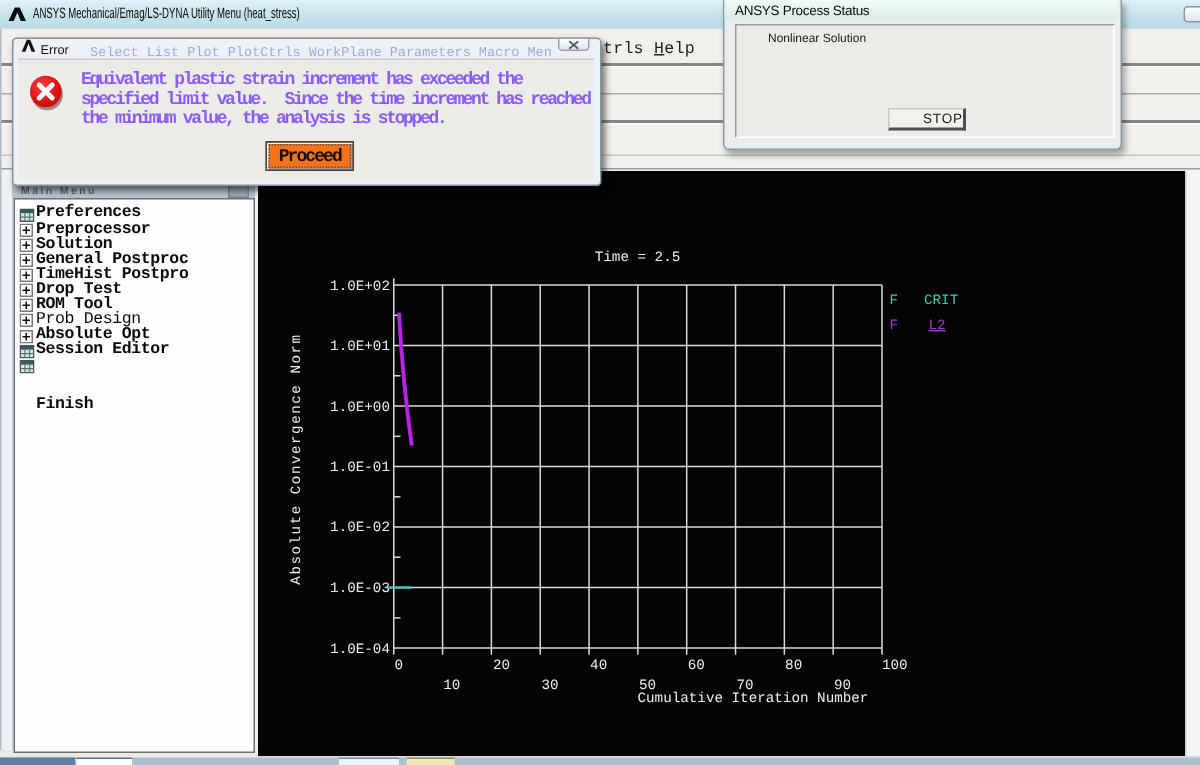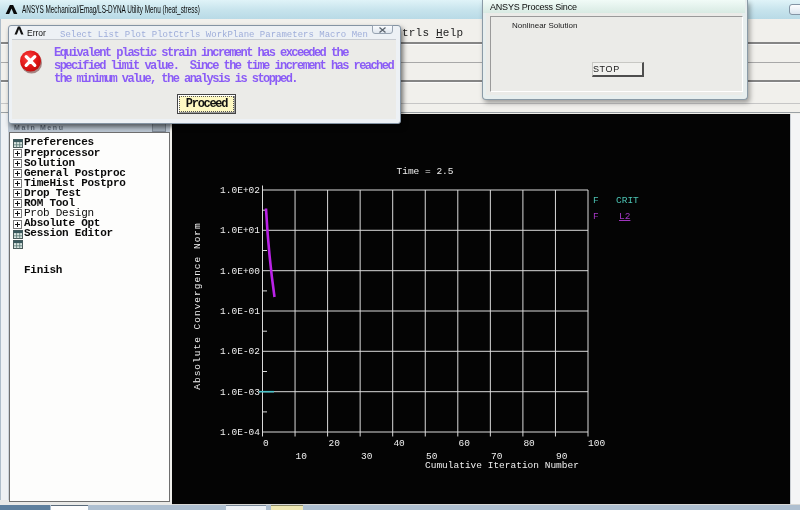--- a/index.html
+++ b/index.html
@@ -240,29 +240,29 @@
   </defs>
   <ellipse cx="13.5" cy="15" rx="10.5" ry="10.5" fill="rgba(80,10,10,.45)"></ellipse>
   <circle cx="12.5" cy="13" r="10.5" fill="url(#rg)"></circle>
   <path d="M8 8.5 L12.5 13 M12.5 13 L17 8.5 M12.5 13 L8 17.5 M12.5 13 L17 17.5" stroke="#fff" stroke-width="3.4" stroke-linecap="round" fill="none" transform="scale(0.96) translate(0.5,0.5)"></path>
 </svg>
 
 <div class="abs mono" style="left:54px;top:47px;width:350px;font-size:12px;font-weight:bold;letter-spacing:-1.55px;line-height:13px;color:#8b5cf6;white-space:pre;">Equivalent plastic strain increment has exceeded the
 specified limit value.  Since the time increment has reached
 the minimum value, the analysis is stopped.</div>
 
-<div class="abs" style="left:177px;top:94px;width:57px;height:18px;background:#fef9c3;border:1px solid #444;
+<div class="abs" style="left:177px;top:94px;width:57px;height:18px;background:#f97316;border:1px solid #444;
   box-shadow:inset 1px 1px 0 #fff, inset -1px -1px 0 #9a9a9a;">
   <div class="abs" style="left:1px;top:1px;right:1px;bottom:1px;border:1px dotted #555;"></div>
   <div class="abs mono" style="left:0;top:2px;width:100%;text-align:center;font-size:12px;font-weight:bold;letter-spacing:-1.3px;color:#111;">Proceed</div>
 </div>
 
 <div class="abs" style="left:482px;top:0;width:264px;height:99px;background:#e7eeee;
   border:1px solid #8a9aa6;border-radius:0 0 4px 4px;border-top:none;box-shadow:2px 3px 5px rgba(0,0,0,.35);"></div>
 <div class="abs" style="left:483px;top:0;width:262px;height:13px;background:linear-gradient(#f1fbf7,#d8eae3);"></div>
-<div class="abs" style="left:490px;top:2px;font-size:9px;letter-spacing:-0.2px;color:#0c0c0c;">ANSYS Process Since</div>
+<div class="abs" style="left:490px;top:2px;font-size:9px;letter-spacing:-0.2px;color:#0c0c0c;">ANSYS Process Status</div>
 <div class="abs" style="left:486px;top:13px;width:256px;height:82px;background:#ebebe8;"></div>
 <div class="abs" style="left:490px;top:16px;width:251px;height:74px;background:#ebebe8;
   border-top:1px solid #9a9a9a;border-left:1px solid #9a9a9a;border-right:1px solid #fff;border-bottom:1px solid #fff;"></div>
 <div class="abs" style="left:512px;top:21px;font-size:8px;color:#1a1a1a;">Nonlinear Solution</div>
-<div class="abs" style="left:592px;top:62px;width:49px;height:12px;background:#f1f1ee;
+<div class="abs" style="left:592px;top:72px;width:49px;height:12px;background:#f1f1ee;
   border-top:1px solid #c8c8c4;border-left:1px solid #c8c8c4;border-right:2px solid #4e4e4e;border-bottom:2px solid #4e4e4e;
-  text-align:left;font-size:9px;color:#1a1a1a;line-height:12px;letter-spacing:0.6px;">STOP</div>
+  text-align:right;font-size:9px;color:#1a1a1a;line-height:12px;letter-spacing:0.6px;">STOP</div>
 
 </body></html>

